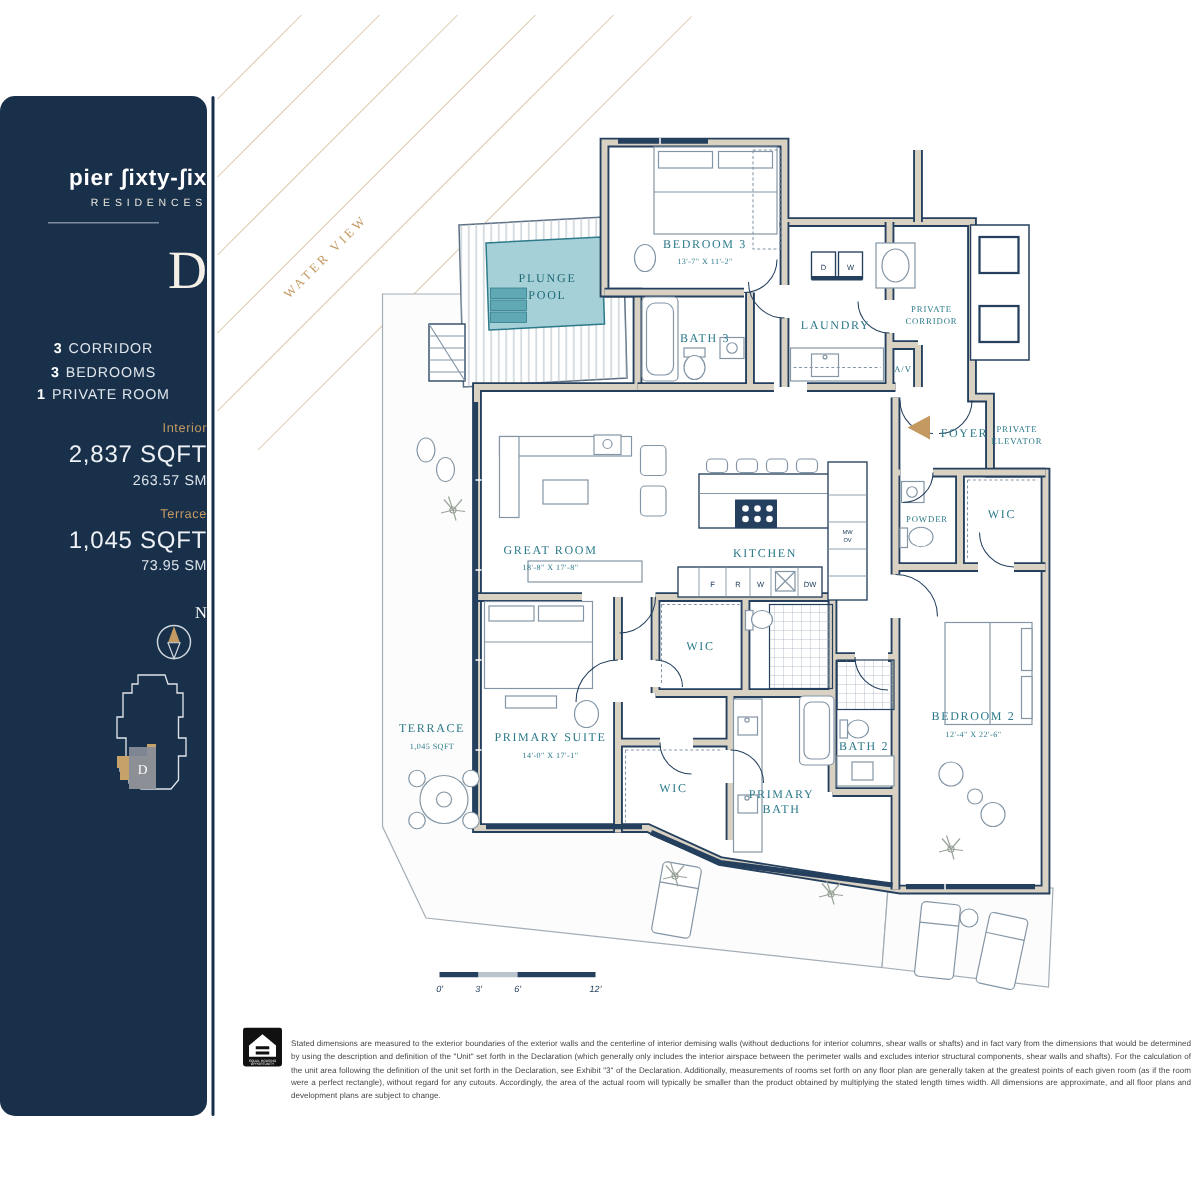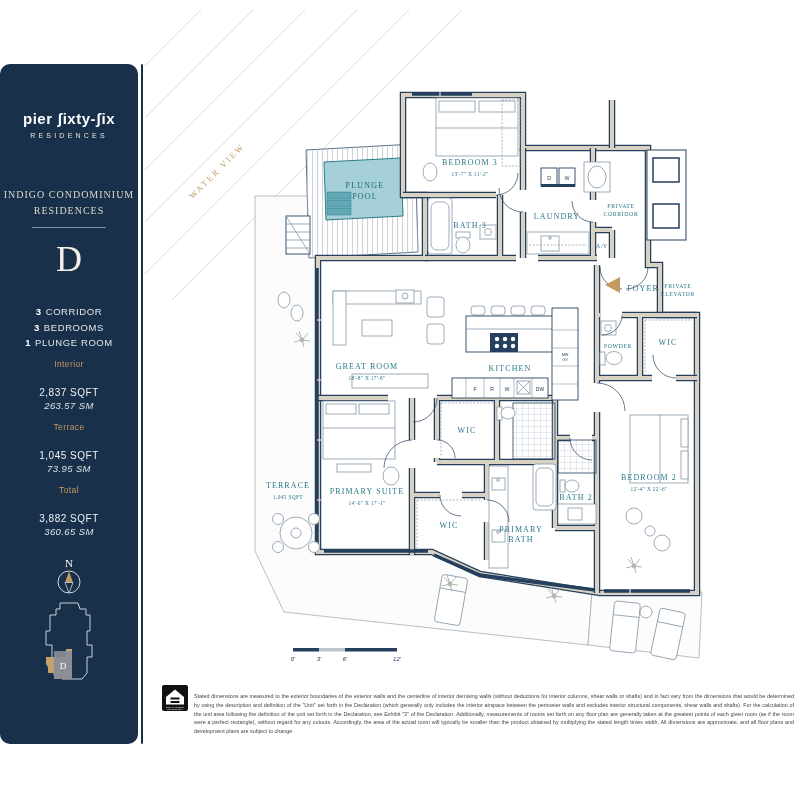--- a/index.html
+++ b/index.html
@@ -1,34 +1,34 @@
 <!DOCTYPE html>
 <html><head>
 <meta charset="utf-8">
 <style>
   html,body{margin:0;padding:0}
   body{width:800px;height:800px;background:#fff;position:relative;overflow:hidden;
        font-family:"Liberation Sans",sans-serif;}
   .sidebar{position:absolute;left:0;top:64px;width:138px;height:680px;background:#19304a;
-           border-radius:10px;text-align:center;color:#e9edf3;z-index:3}
+           border-radius:10px;text-align:right;color:#e9edf3;z-index:3}
   .accent-line{position:absolute;left:141px;top:64px;width:2px;height:680px;background:#19304a;
            border-radius:2px;z-index:3}
   .logo{margin-top:46px;font-size:15px;letter-spacing:.5px;color:#ffffff;font-weight:600}
   .logo-sub{margin-top:5px;font-size:7px;letter-spacing:3.2px;color:#eae6dc}
   .bldg{margin-top:48px;font-family:"Liberation Serif",serif;font-size:10px;letter-spacing:1px;
         color:#ddd8cb;line-height:1.55}
   .rule{width:74px;height:1px;background:#7d8aa0;margin:9px auto 0}
   .unit-letter{margin-top:10px;font-family:"Liberation Serif",serif;font-size:36px;color:#f3efe7}
   .feat{margin-top:26px}
   .feat-line{font-size:9.5px;letter-spacing:.6px;color:#dfe5ec;margin:4.5px 0;
              display:flex;justify-content:center;gap:4px}
   .feat-num{font-weight:bold;color:#ffffff}
   .area-label{margin-top:11px;font-size:8.5px;font-weight:normal;color:#c49a62;letter-spacing:.4px}
-  .area-sqft{margin-top:18px;font-size:10px;color:#eef1f5;letter-spacing:.5px}
-  .area-sm{margin-top:2px;font-size:9.5px;font-style:italic;color:#dce3ea;letter-spacing:.4px}
+  .area-sqft{margin-top:5px;font-size:16px;color:#eef1f5;letter-spacing:.5px}
+  .area-sm{margin-top:2px;font-size:9.5px;color:#dce3ea;letter-spacing:.4px}
   .compass-n{margin-top:20px;font-family:"Liberation Serif",serif;font-size:11px;color:#fff}
   .plan-svg{position:absolute;left:0;top:0;z-index:1}
   .disclaimer{position:absolute;left:194px;top:687px;width:600px;font-size:5.4px;line-height:1.6;
               color:#474747;text-align:justify;z-index:3}
   .eh-logo{position:absolute;left:162px;top:685px;z-index:3}
   
   text{text-anchor:middle}
   .rlabel{font-family:"Liberation Serif",serif;font-size:8px;fill:#2c7a8a;letter-spacing:1.1px}
   .rlabel2{font-family:"Liberation Serif",serif;font-size:5.8px;fill:#2c7a8a;letter-spacing:.6px}
   .rdim{font-family:"Liberation Serif",serif;font-size:5.4px;fill:#2c7a8a;letter-spacing:.3px}
@@ -355,56 +355,47 @@
     <text x="293" y="661" class="tick">0'</text>
     <text x="319" y="661" class="tick">3'</text>
     <text x="345" y="661" class="tick">6'</text>
     <text x="397" y="661" class="tick">12'</text>
   </g>
 </svg>
 
 <div class="sidebar">
   <div class="logo">pier ʃixty-ʃix</div>
   <div class="logo-sub">RESIDENCES</div>
-  <div class="bldg">
-    <div>INDIGO CONDOMINIUM</div>
-    <div>RESIDENCES</div>
-  </div>
   <div class="rule"></div>
   <div class="unit-letter">D</div>
 
   <div class="feat">
     <div class="feat-line">
       <span class="feat-num">3</span>
       <span>CORRIDOR</span>
     </div>
     <div class="feat-line">
       <span class="feat-num">3</span>
       <span>BEDROOMS</span>
     </div>
     <div class="feat-line">
       <span class="feat-num">1</span>
-      <span>PLUNGE ROOM</span>
+      <span>PRIVATE ROOM</span>
     </div>
   </div>
 
   <div>
     <div class="area-label">Interior</div>
     <div class="area-sqft">2,837 SQFT</div>
     <div class="area-sm">263.57 SM</div>
   </div>
   <div>
     <div class="area-label">Terrace</div>
     <div class="area-sqft">1,045 SQFT</div>
     <div class="area-sm">73.95 SM</div>
-  </div>
-  <div>
-    <div class="area-label">Total</div>
-    <div class="area-sqft">3,882 SQFT</div>
-    <div class="area-sm">360.65 SM</div>
   </div>
 
   <div class="compass-n">N</div>
   <svg width="44" height="26" viewBox="0 0 44 26">
     <circle cx="22" cy="13" r="11" fill="none" stroke="#cfd6de" stroke-width="1"></circle>
     <polygon points="22,2.5 18,13.5 26,13.5" fill="#c49a62"></polygon>
     <polygon points="18,13.5 26,13.5 22,24" fill="#19304a" stroke="#cfd6de" stroke-width=".8"></polygon>
   </svg>
 
   <div class="keyplan">

